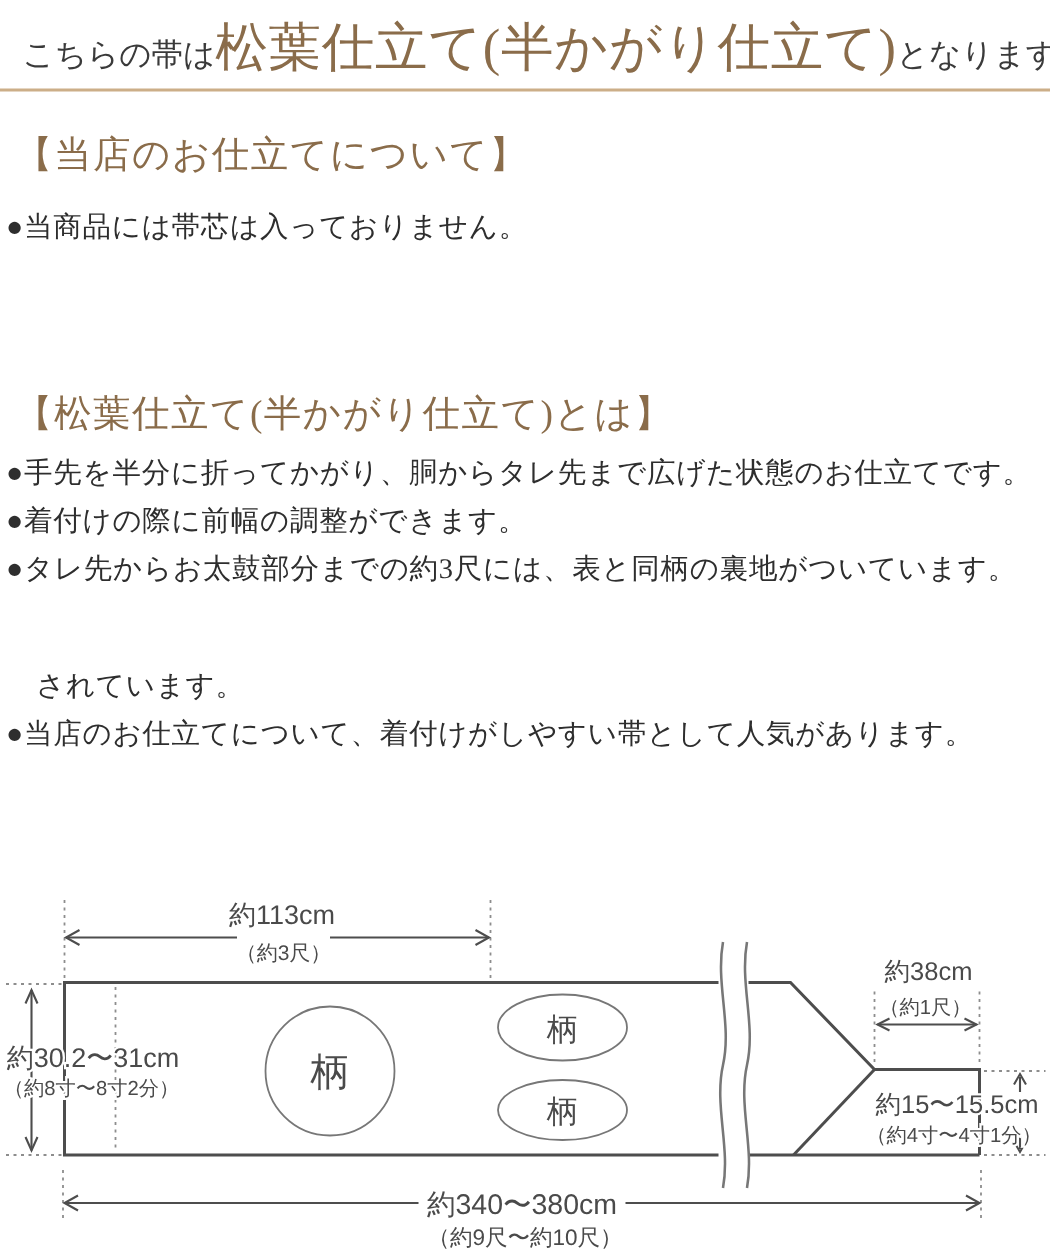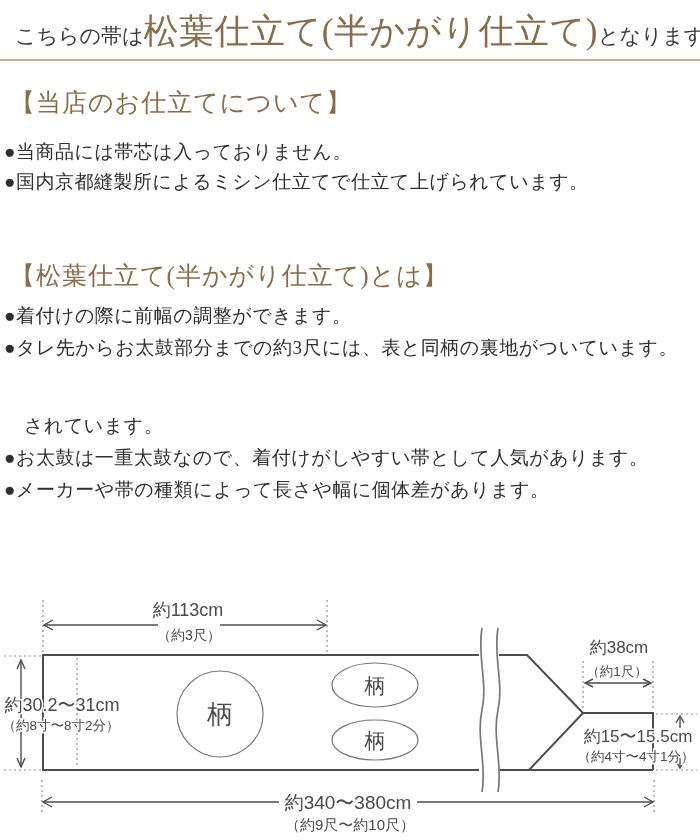--- a/index.html
+++ b/index.html
@@ -62,30 +62,29 @@
 <div class="page">
 
   <div class="header">
     <span class="h-small">こちらの帯は</span><span class="h-large">松葉仕立て(半かがり仕立て)</span><span class="h-small">となります</span>
   </div>
   <div class="rule"></div>
 
   <h2 class="sec-heading shop">【当店のお仕立てについて】</h2>
   <div class="list shop">
     <div class="line">●当商品には帯芯は入っておりません。</div>
-    <div class="line">●国内京都縫製所によるミシン仕立てで仕立て上げられています。</div>
   </div>
 
   <h2 class="sec-heading matsuba">【松葉仕立て(半かがり仕立て)とは】</h2>
   <div class="list matsuba">
+    <div class="line">●手先を半分に折ってかがり、胴からタレ先まで広げた状態のお仕立てです。</div>
     <div class="line">●着付けの際に前幅の調整ができます。</div>
     <div class="line">●タレ先からお太鼓部分までの約3尺には、表と同柄の裏地がついています。</div>
     <div class="line cont">されています。</div>
-    <div class="line">●お太鼓は一重太鼓なので、着付けがしやすい帯として人気があります。</div>
-    <div class="line">●メーカーや帯の種類によって長さや幅に個体差があります。</div>
+    <div class="line">●当店のお仕立てについて、着付けがしやすい帯として人気があります。</div>
   </div>
 
   <svg class="diagram" width="700" height="252" viewBox="0 588 700 252" xmlns="http://www.w3.org/2000/svg">
 
     <g>
       <path class="dg-dotted" d="M43,600 V652"></path>
       <path class="dg-dotted" d="M327,600 V652"></path>
       <path class="dg-dotted" d="M77,658 V768"></path>
       <path class="dg-dotted" d="M583,661 V711"></path>
       <path class="dg-dotted" d="M653,661 V711"></path>

